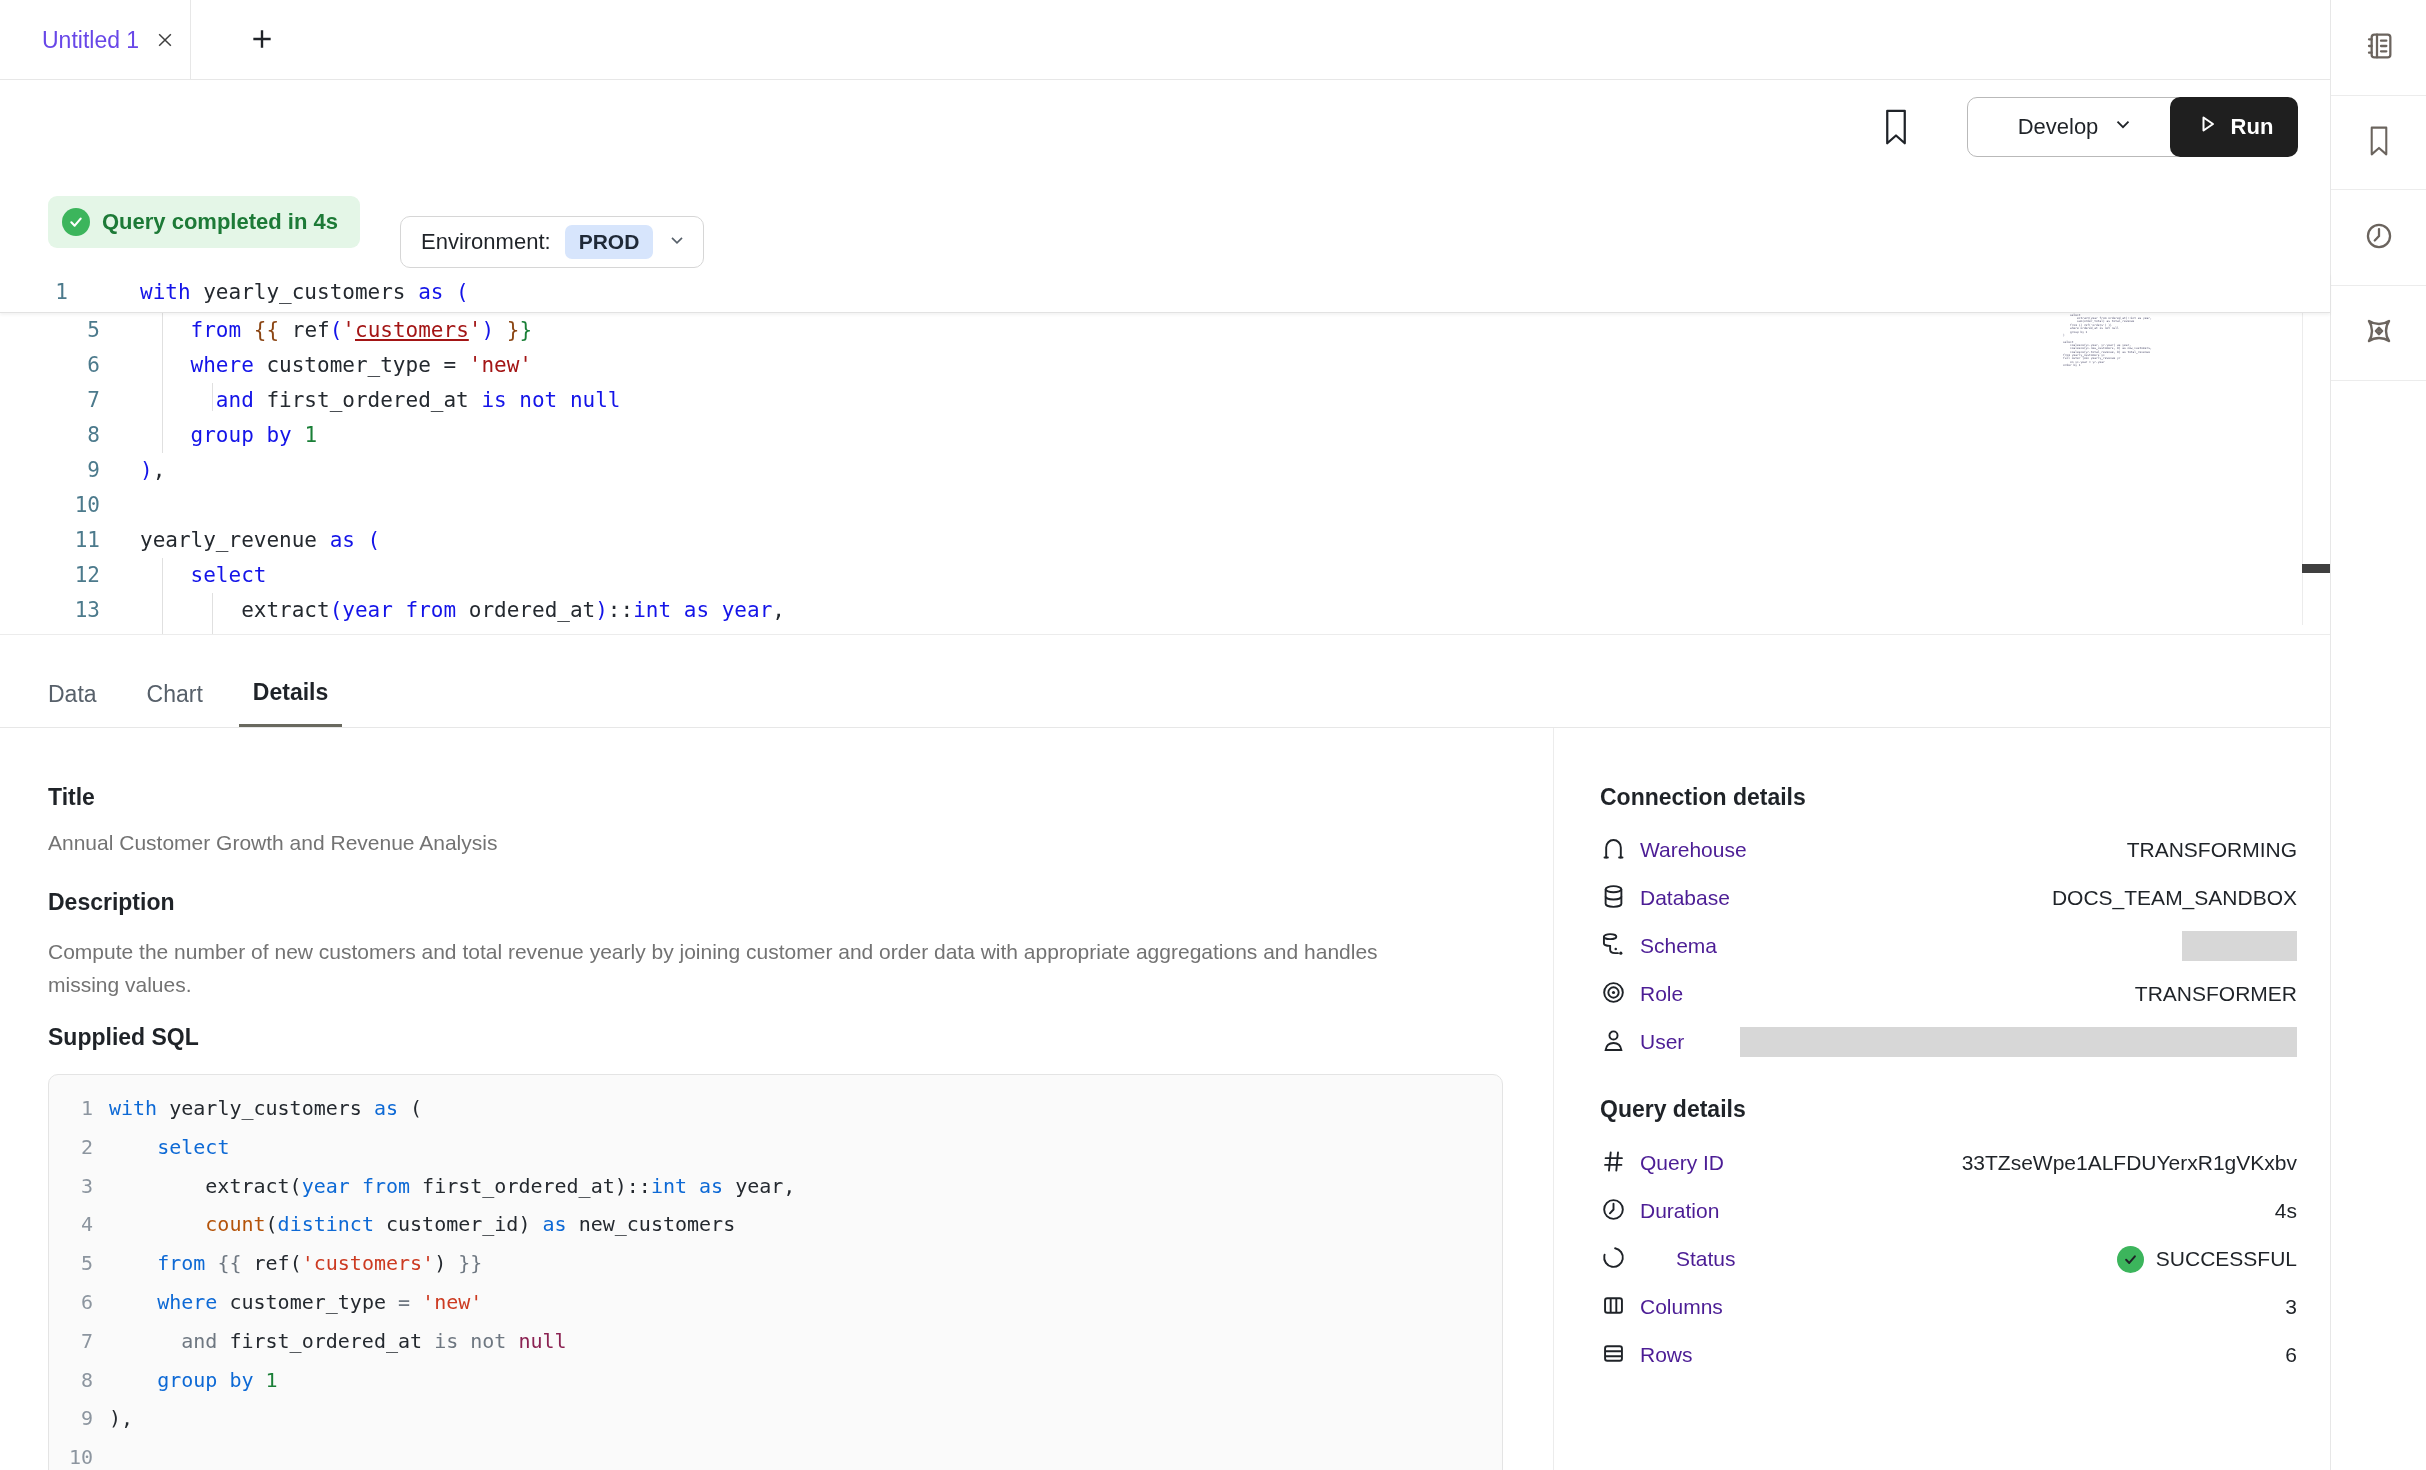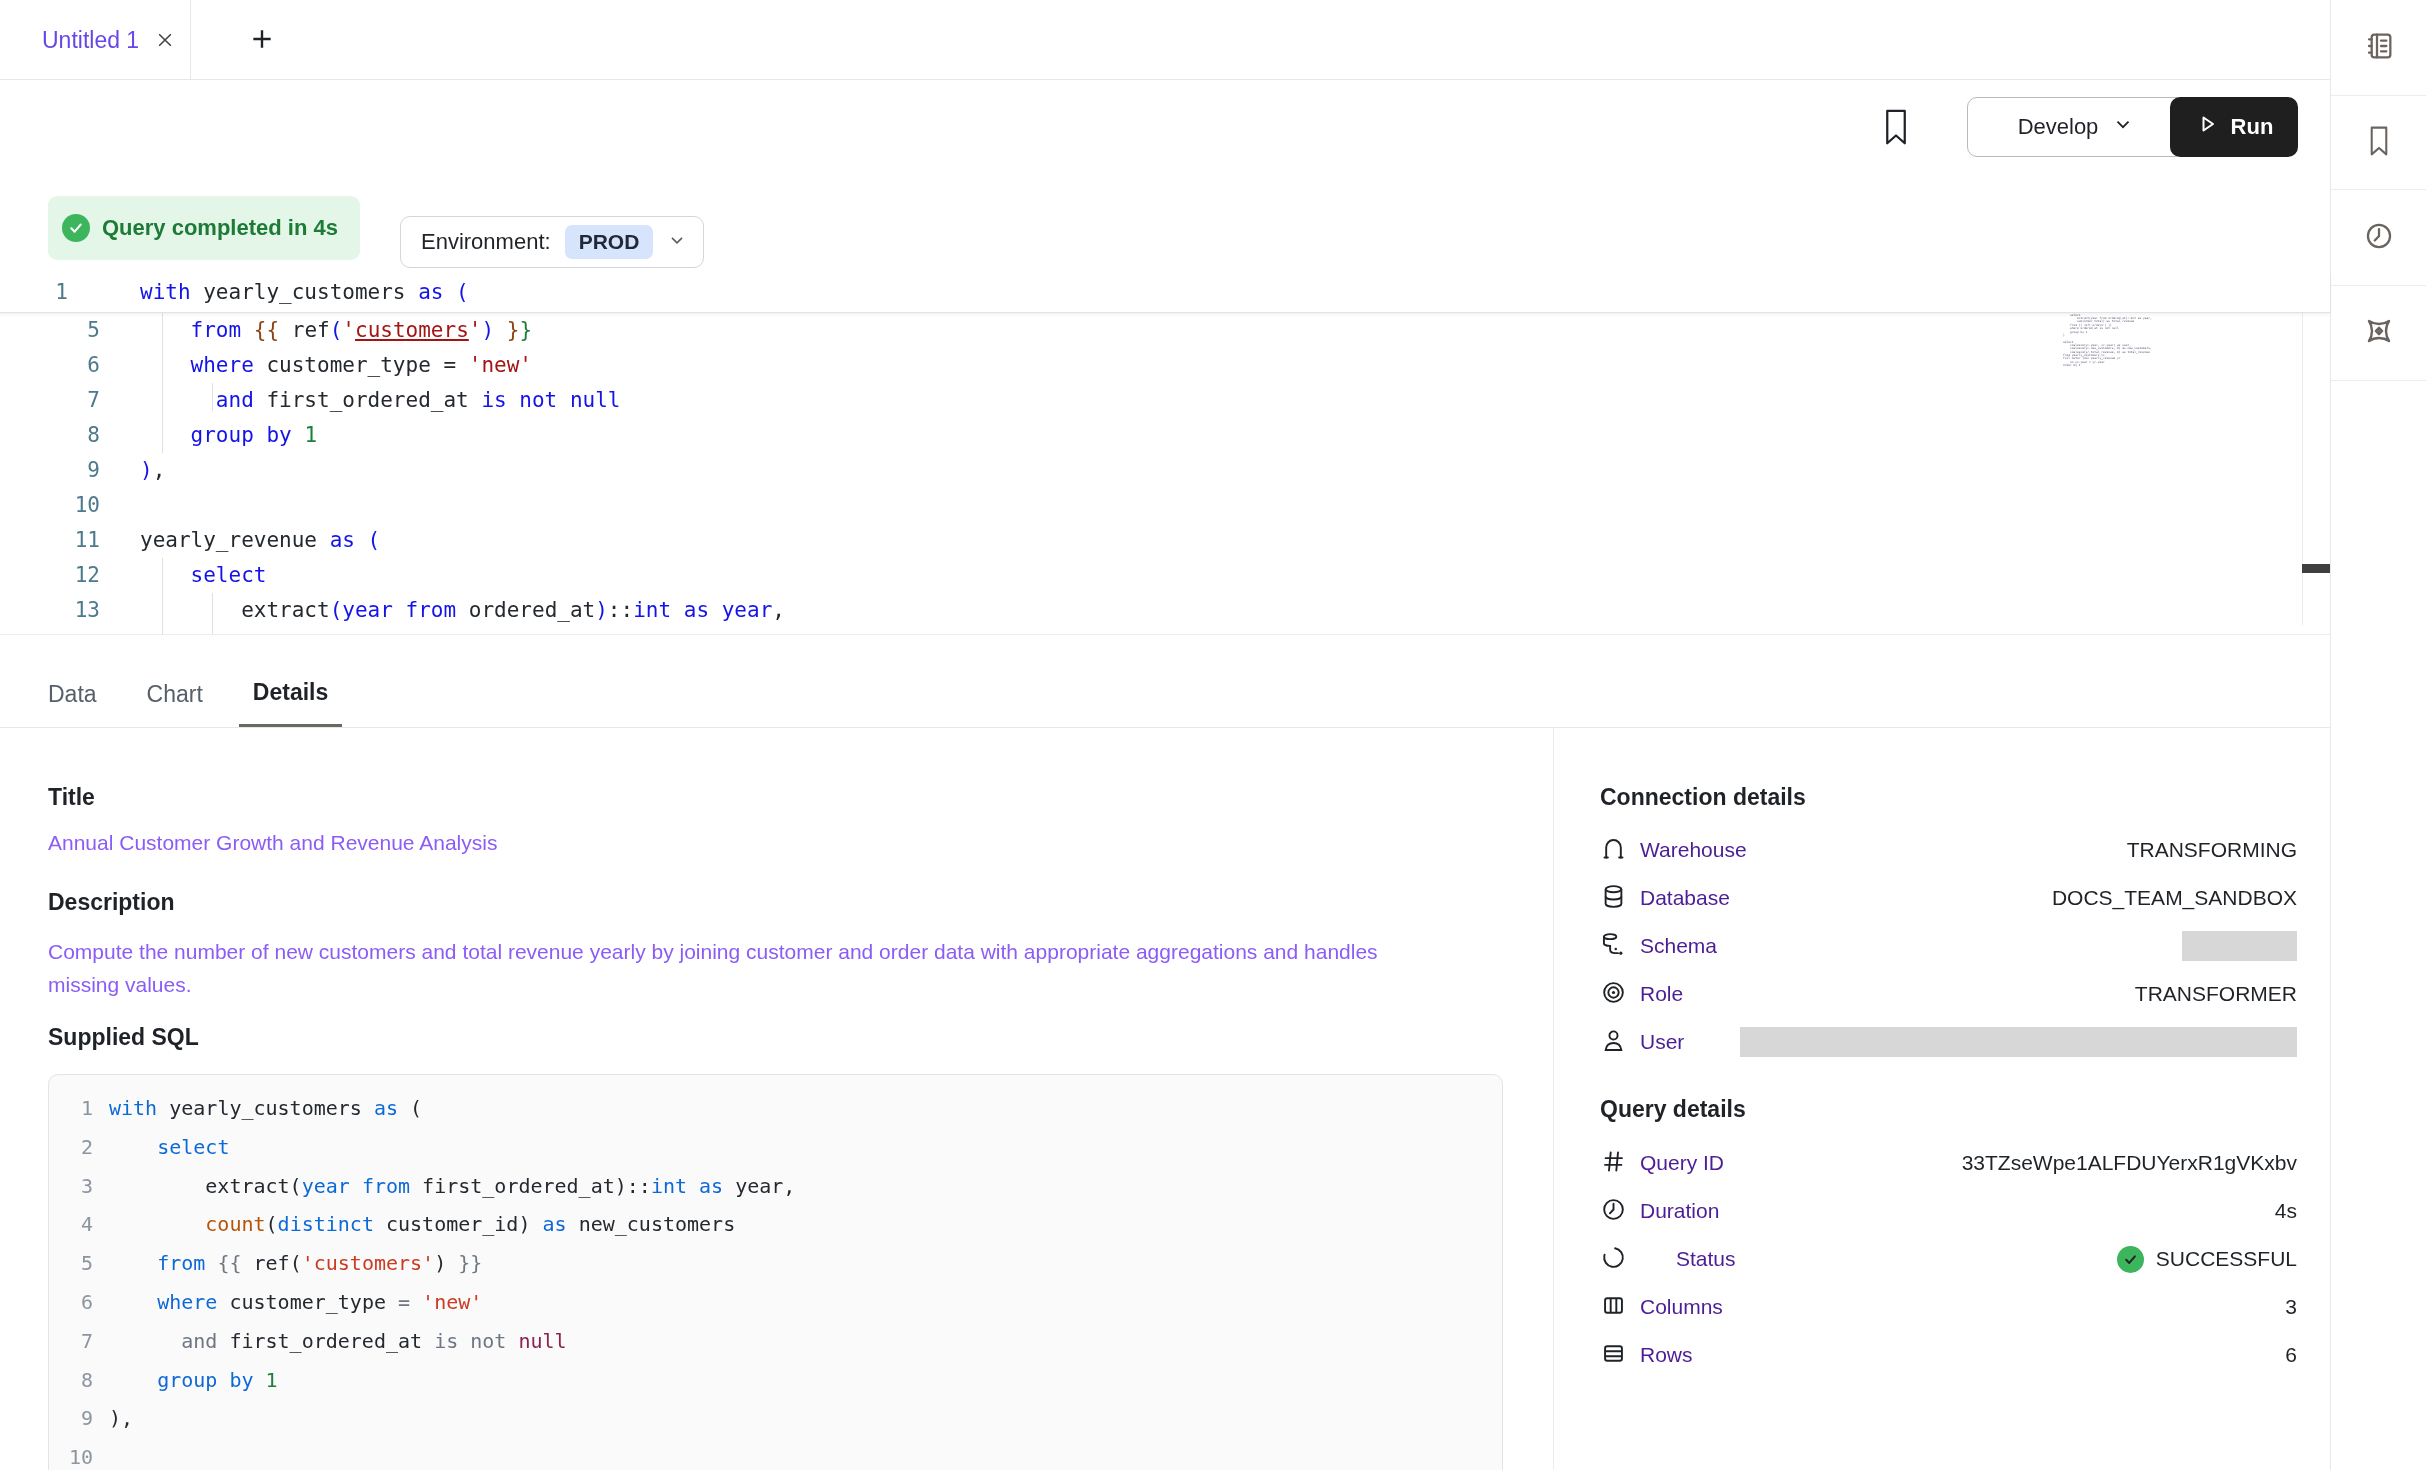--- a/index.html
+++ b/index.html
@@ -24,21 +24,21 @@
   
   .bookmark-btn { left:1874px; top:100px; width:44px; height:56px; }
   .develop-btn { left:1967px; top:97px; width:218px; height:60px; border:1px solid #b9b9b9; border-radius:10px;
     background:#fff; display:flex; align-items:center; justify-content:center; gap:14px; cursor:pointer; }
   .develop-btn span { font-size:22px; color:#1f2328; }
   .run-btn { left:2170px; top:97px; width:128px; height:60px; background:#1f1f1f; border:none; border-radius:10px;
     display:flex; align-items:center; justify-content:center; gap:12px; cursor:pointer; }
   .run-btn span { color:#fff; font-size:22px; font-weight:600; }
 
   
-  .status-pill { left:48px; top:196px; height:64px; background:#e4f6e7; border-radius:9px;
+  .status-pill { left:48px; top:196px; height:52px; background:#e4f6e7; border-radius:9px;
     display:flex; align-items:center; gap:12px; padding:0 22px 0 14px; }
   .status-pill .sp-text { color:#1d7a37; font-size:22px; font-weight:600; }
   .chk { width:28px; height:28px; border-radius:50%; background:#3cb55c; display:flex; align-items:center; justify-content:center; }
   .env-box { left:400px; top:196px; height:52px; border:1px solid #d6d6d6; border-radius:10px;
     display:flex; align-items:center; gap:14px; padding:0 16px 0 20px; cursor:pointer; background:#fff;margin-top:20px; }
   .env-box .env-label { font-size:22px; color:#1f2328; }
   .env-pill { background:#d7e5fc; border-radius:7px; padding:5px 14px; font-size:21px; font-weight:600; color:#1f2937; }
 
   
   .editor { left:0; top:273px; width:2330px; height:361px;
@@ -70,21 +70,21 @@
   .tok-sf{color:#b45309} .tok-so{color:#6e7781} .tok-sm{color:#8b2252} .tok-sn{color:#1a7f37}
 
   
   .rtabs { left:34px; top:660px; height:68px; display:flex; }
   .rtab { padding:0 14px; margin-right:22px; display:flex; align-items:center; font-size:23px; color:#57606a; cursor:pointer; }
   .rtab.active { color:#1f2328; font-weight:700; border-bottom:4px solid #69695f; }
   .rtabs-border { left:0; top:727px; width:2330px; height:1px; background:#e7e7e7; }
 
   
   .h2 { font-size:23px; font-weight:700; color:#1f2328; }
-  .body-text { font-size:21px; color:#8b5cf6; }
+  .body-text { font-size:21px; color:#737373; }
   .vdivider { left:1553px; top:728px; width:1px; height:742px; background:#ececec; }
 
   .sqlbox { left:48px; top:1074px; width:1455px; height:420px; background:#fafafa;
     border:1px solid #e4e4e4; border-radius:10px; padding:14px 0 0 16px; overflow:hidden;
     font-family:"DejaVu Sans Mono","Liberation Mono",monospace; font-size:20px; }
   .sqlbox .cl { height:38.8px; line-height:38.8px; }
   .sqlbox .gut { width:28px; color:#8c959f; }
   .sqlbox .cd { margin-left:16px; white-space:pre; }
 
   .meta-row { position:absolute; left:1600px; width:697px; height:48px; display:flex; align-items:center; }

